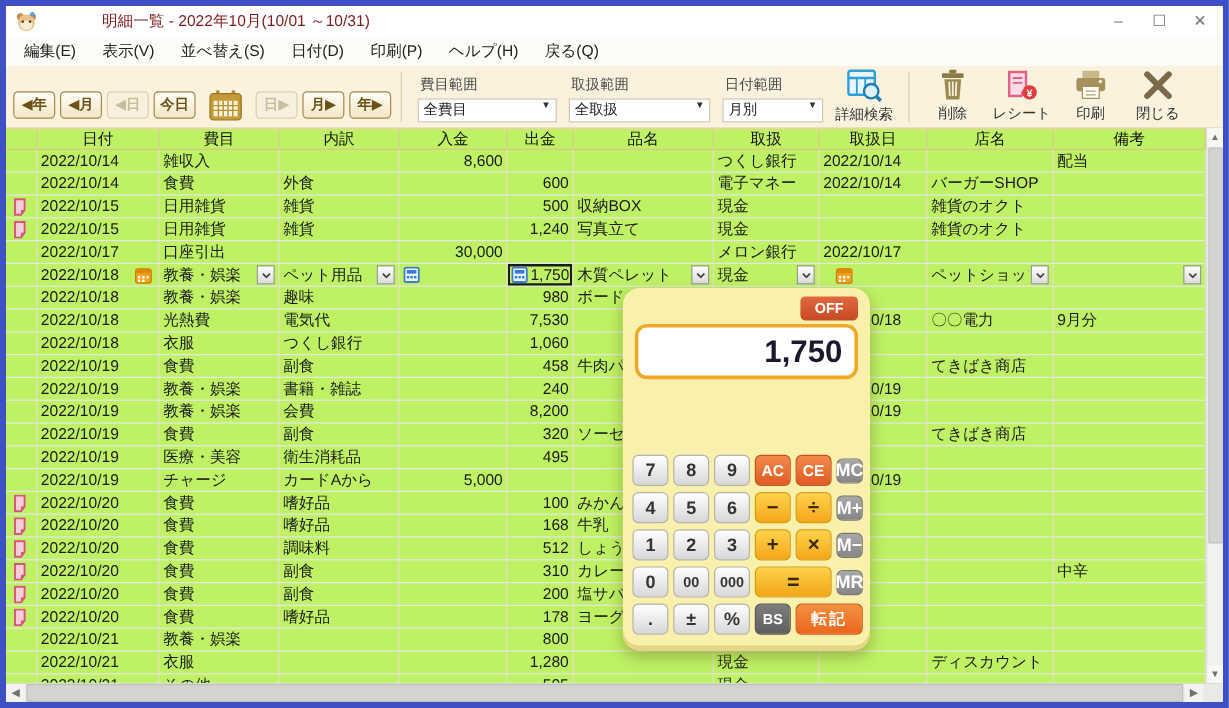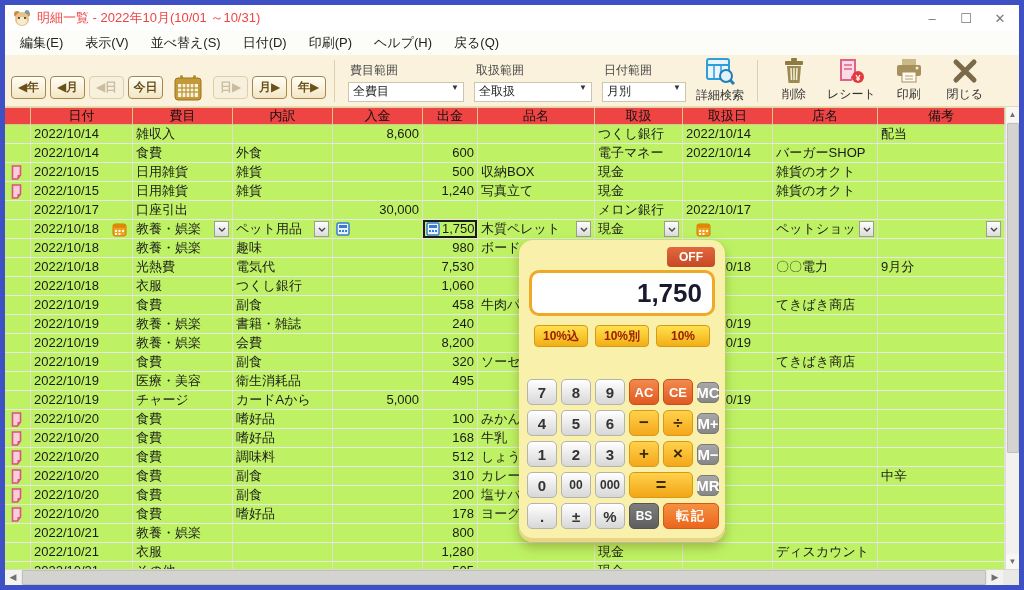--- a/index.html
+++ b/index.html
@@ -2,21 +2,21 @@
 <html><head>
 <meta charset="utf-8">
 <style>
   * { margin:0; padding:0; box-sizing:border-box; }
   body { font-family:"Liberation Sans","DejaVu Sans",sans-serif; background:#999; }
   .window { position:relative; width:1024px; height:590px; border:5px solid #3f4fc4; background:#fff; overflow:hidden; }
 
   
   .titlebar { height:26px; background:#fff; display:flex; align-items:center; padding:0 2px 0 8px; }
   .app-icon { width:18px; height:18px; margin-right:6px; }
-  .title-text { font-size:13px; color:#ef4444; flex:1; white-space:nowrap; }
+  .title-text { font-size:13px; color:#7f1d1d; flex:1; white-space:nowrap;margin-left:48px; }
   .winctl { display:flex; }
   .winctl span { width:34px; text-align:center; color:#777; font-size:13px; cursor:default; }
   .maxbox { font-size:11px; }
 
   
   .menubar { height:24px; background:#fcfcf9; display:flex; align-items:center; padding-left:4px; }
   .menu-item { font-size:13px; color:#222; padding:2px 11px; white-space:nowrap; }
 
   
   .toolbar { height:52px; background:#faf2dc; display:flex; align-items:center; padding:0 6px; border-bottom:1px solid #e7dcba; }
@@ -33,21 +33,21 @@
             font-size:12px; color:#222; padding:0 4px; justify-content:space-between; }
   .select .caret { font-size:8px; color:#333; }
   .select.w2 { width:118px; } .select.w3 { width:84px; }
   .actbtn { display:flex; flex-direction:column; align-items:center; justify-content:center; margin:0 5px; min-width:46px; height:48px; }
   .actbtn .lbl { font-size:12px; color:#333; margin-top:2px; white-space:nowrap; }
 
   
   .grid-cols { display:grid; grid-template-columns:26px 102px 100px 100px 90px 55px 117px 88px 90px 105px 1fr; }
   .tablewrap { position:relative; display:flex; }
   .tablearea { width:1000px; }
-  .thead { height:18px; background:#ef4444; border-top:1px solid #e3d398; border-bottom:1px solid #d9c48b; }
+  .thead { height:18px; background:#bef264; border-top:1px solid #e3d398; border-bottom:1px solid #d9c48b; }
   .th { font-size:13px; color:#111; text-align:center; line-height:16px; border-right:1px solid #dcc98e; overflow:hidden; white-space:nowrap; }
   .tbody { height:444px; overflow:hidden; background:#bef264; }
   .trow { height:19px; border-bottom:1px solid #e7e7e7; }
   .cell { font-size:13px; color:#1a1a1a; line-height:18px; padding:0 3px; border-right:1px solid #e4dfcd;
           overflow:hidden; white-space:nowrap; display:flex; align-items:center; position:relative; }
   .cell .ctext { flex:1; overflow:hidden; }
   .c-income .ctext, .c-expense .ctext { text-align:right; }
   .c-receipt { padding:0 2px; justify-content:center; }
   .cell.focused { box-shadow:inset 0 0 0 2px #1a1a1a; }
   .dropbtn { width:15px; height:16px; background:linear-gradient(#fdfdfd,#dcdcdc); border:1px solid #9c9c9c;
@@ -1152,25 +1152,20 @@
   <div class="hscrollrow">
     <div class="harrow">◀</div>
     <div class="hthumb"></div>
     <div class="harrow">▶</div>
     <div class="harrow" style="background:#e9e9e6"></div>
   </div>
 
   <div class="calc">
     <div class="offbtn">OFF</div>
     <div class="calcdisplay">1,750</div>
-    <div class="pctrow pct1">
-      <div class="pctkey">10%込</div>
-      <div class="pctkey">10%別</div>
-      <div class="pctkey">10%</div>
-    </div>
     <div class="keypad">
       <div class="key k-num">7</div>
       <div class="key k-num">8</div>
       <div class="key k-num">9</div>
       <div class="key k-clr">AC</div>
       <div class="key k-clr">CE</div>
       <div class="key k-mem">MC</div>
 
       <div class="key k-num">4</div>
       <div class="key k-num">5</div>

